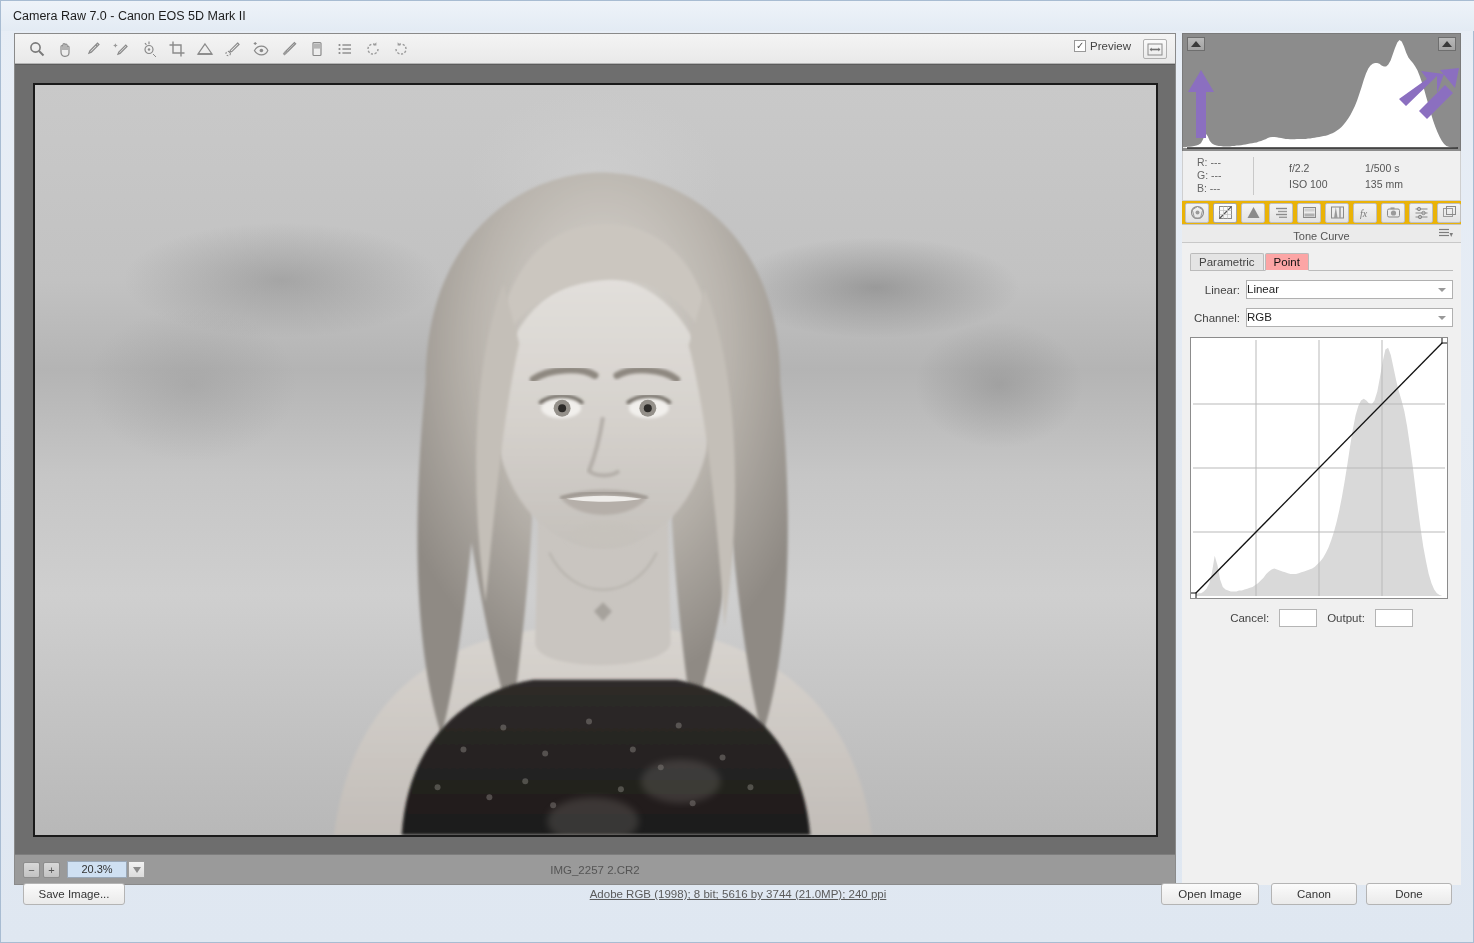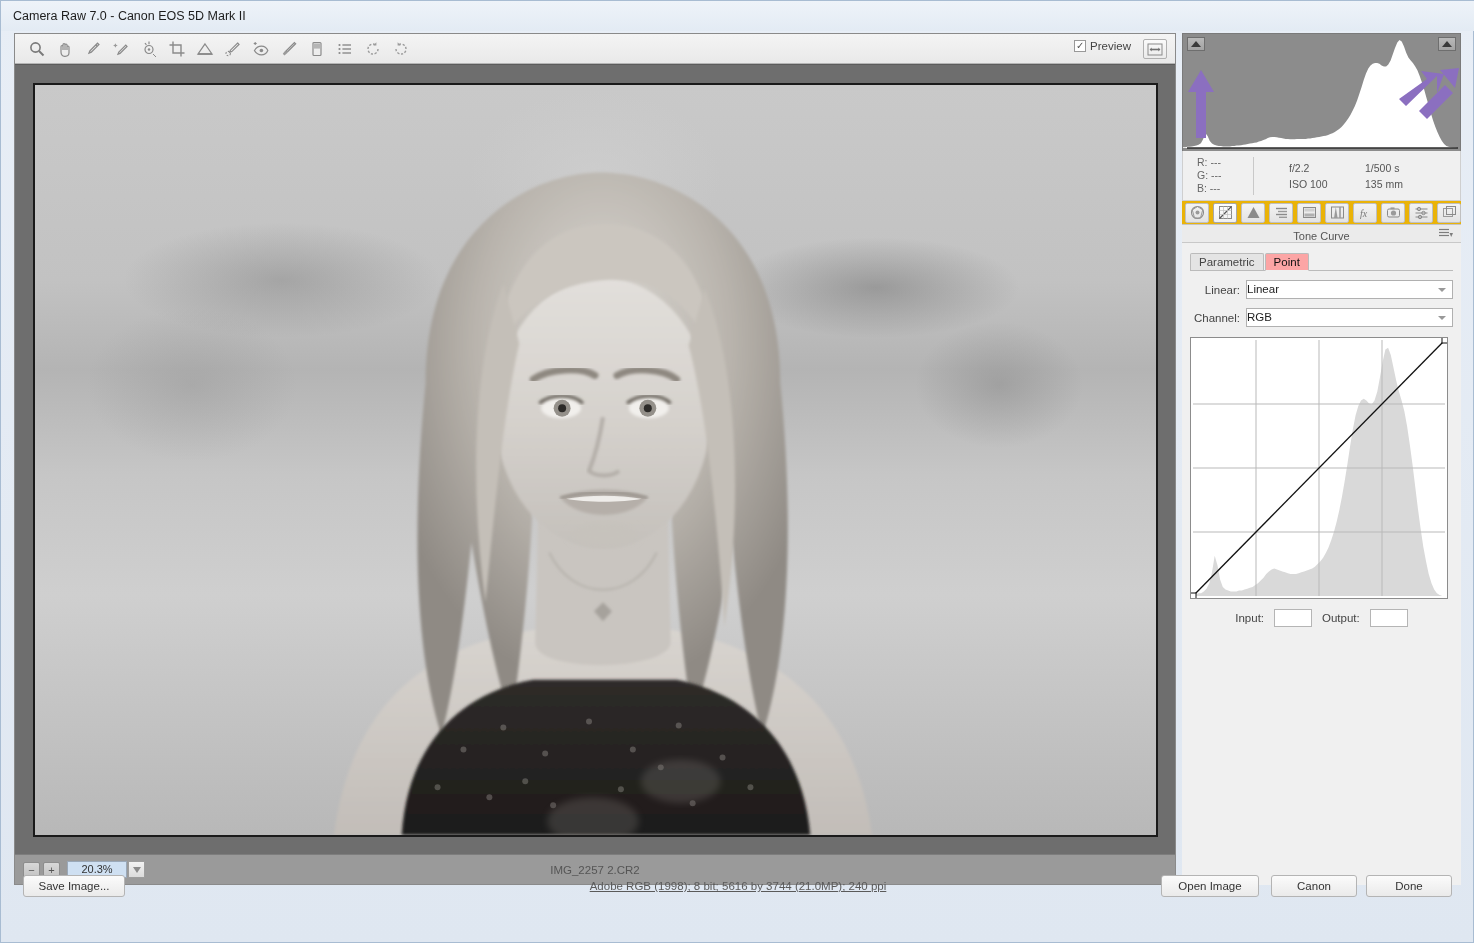--- a/index.html
+++ b/index.html
@@ -186,21 +186,21 @@
   }
   .io-row {
     display: flex; align-items: center; justify-content: center;
     gap: 10px; margin-top: 10px; font-size: 11.5px; color: #444;
   }
   .io-field {
     width: 38px; height: 18px; border: 1px solid #b5b5b5; background: #fff;
   }
   
   .bottom {
-    position: absolute; left: 0; bottom: 16px; width: 1474px; height: 54px;
+    position: absolute; left: 0; bottom: 8px; width: 1474px; height: 54px;
   }
   .btn {
     height: 22px; border: 1px solid #b4b4b4; border-radius: 3px;
     background: linear-gradient(180deg,#fbfbfb,#eaeaea);
     font-size: 11.5px; color: #333; display: flex; align-items: center;
     justify-content: center;
   }
   .workflow-link {
     position: absolute; left: 0; top: 8px; width: 1474px; text-align: center;
     font-size: 11.5px; color: #5a5a5a; text-decoration: underline;
@@ -591,21 +591,21 @@
           <line x1="2" y1="130" x2="254" y2="130" stroke="#b9b9b9" stroke-width="1"></line>
           <line x1="191" y1="2" x2="191" y2="258" stroke="#b9b9b9" stroke-width="1"></line>
           <line x1="2" y1="194" x2="254" y2="194" stroke="#b9b9b9" stroke-width="1"></line>
           <polyline points="2.0,258.0 254.0,2.0" fill="none" stroke="#111" stroke-width="1.3"></polyline>
           <rect x="-1.0" y="255.0" width="6" height="6" fill="#ffffff" stroke="#111" stroke-width="1"></rect>
           <rect x="251.0" y="-1.0" width="6" height="6" fill="#ffffff" stroke="#111" stroke-width="1"></rect>
         </svg>
     </div>
 
     <div class="io-row">
-      <span>Input:</span>
+      <span>Cancel:</span>
       <span class="io-field"></span>
       <span>Output:</span>
       <span class="io-field"></span>
     </div>
   </div>
 
   <div class="bottom">
     <div class="btn" style="position:absolute;left:22px;top:3px;width:102px;">Save Image...</div>
     <div class="workflow-link">Adobe RGB (1998); 8 bit; 5616 by 3744 (21.0MP); 240 ppi</div>
     <div class="btn" style="position:absolute;left:1160px;top:3px;width:98px;">Open Image</div>

